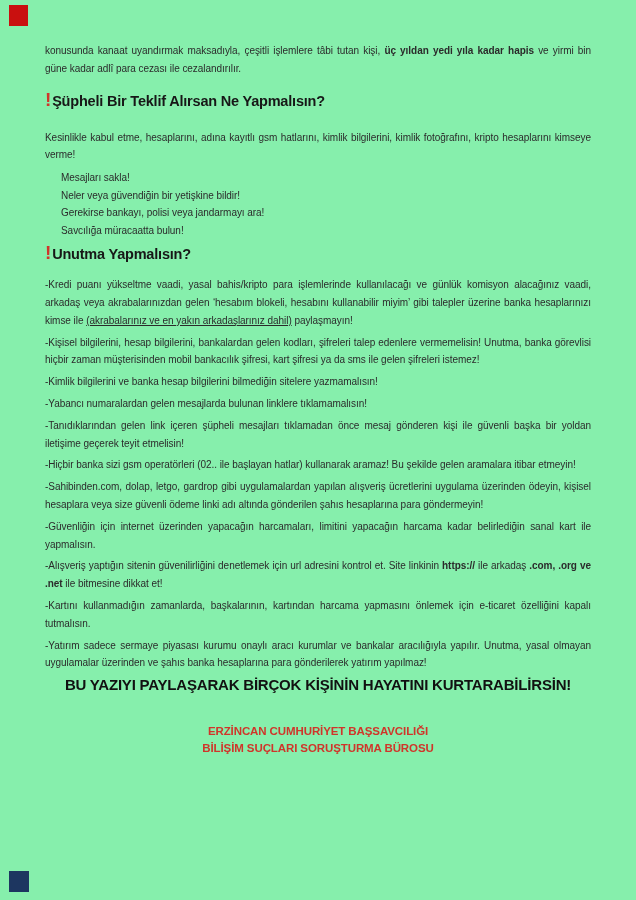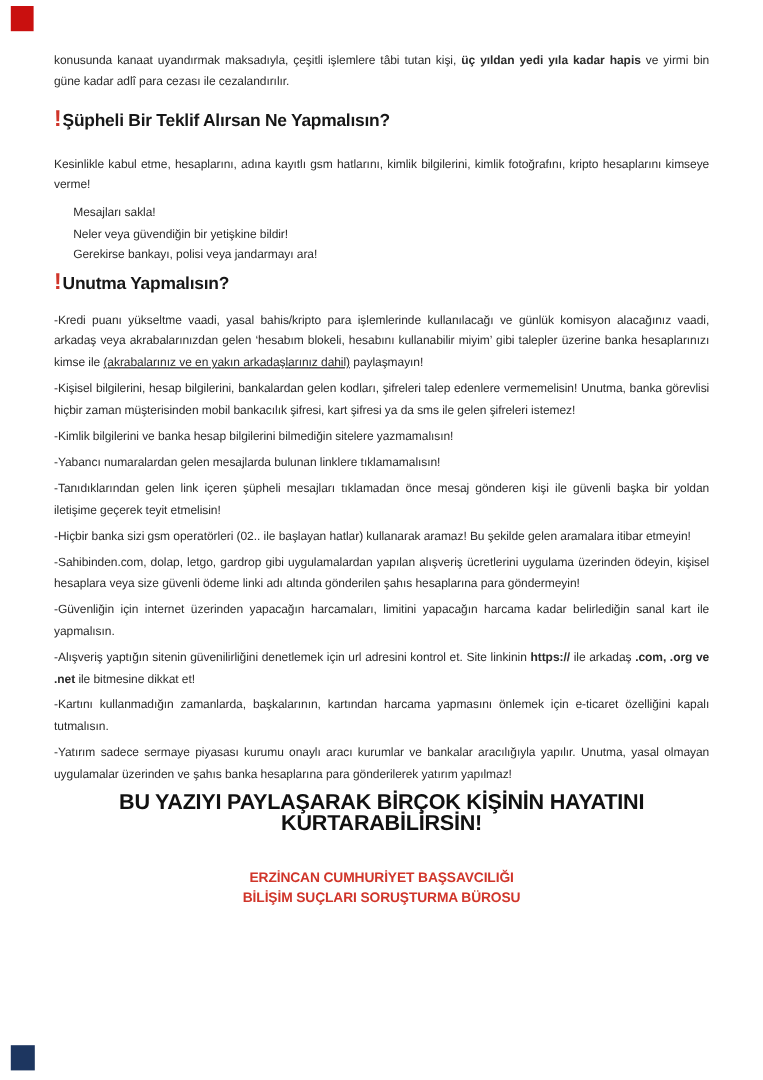--- a/index.html
+++ b/index.html
@@ -29,50 +29,51 @@
   .heading-todo { margin:4px 0 11px 0; }
   .excl {
     font-size:19px; font-weight:bold; line-height:1;
     margin-right:1px;
   }
   .action-lines { margin:5px 0 0 0; }
   .action-lines div { font-size:10px; line-height:17.5px; letter-spacing:-0.05px;padding-left:16px; }
   .intro { margin-bottom:0; }
   .para-offer { margin-top:0; }
   .share-banner {
-    text-align:center; font-weight:bold; font-size:18px;
+    text-align:center; font-weight:bold; font-size:15px;
     color:#111; letter-spacing:-0.2px; margin-top:3px; line-height:18px;
   }
   .footer {
     text-align:center; font-weight:bold; font-size:11.5px;
     line-height:17px; margin-top:29px; letter-spacing:-0.1px;
   }
   .u { text-decoration:underline; }
 </style>
 </head>
 <body>
 
-<div class="page" style="background: #ffffff; color: rgb(43, 43, 43);">
+<div class="page" style="background: #86efac; color: rgb(43, 43, 43);">
   <div class="corner-square top" style="background: rgb(201, 16, 15);"></div>
   <div class="corner-square bottom" style="background: rgb(29, 54, 96);"></div>
 
   <div class="content">
 
     <p class="body intro"><span>konusunda kanaat uyandırmak maksadıyla, çeşitli işlemlere tâbi tutan kişi, </span><b>üç yıldan yedi yıla kadar hapis</b><span> ve yirmi bin güne kadar adlî para cezası ile cezalandırılır.</span></p>
 
     <div class="heading heading-offer">
       <span class="excl" style="color: rgb(208, 53, 42);">!</span><span>Şüpheli Bir Teklif Alırsan Ne Yapmalısın?</span>
     </div>
 
     <p class="body para-offer">Kesinlikle kabul etme, hesaplarını, adına kayıtlı gsm hatlarını, kimlik bilgilerini, kimlik fotoğrafını, kripto hesaplarını kimseye verme!</p>
 
     <div class="action-lines">
         <div>Mesajları sakla!</div>
         <div>Neler veya güvendiğin bir yetişkine bildir!</div>
         <div>Gerekirse bankayı, polisi veya jandarmayı ara!</div>
+        <div>Savcılığa müracaatta bulun!</div>
       </div>
 
     <div class="heading heading-todo">
       <span class="excl" style="color: rgb(208, 53, 42);">!</span><span>Unutma Yapmalısın?</span>
     </div>
 
     <div>
         <p class="body"><span>-Kredi puanı yükseltme vaadi, yasal bahis/kripto para işlemlerinde kullanılacağı ve günlük komisyon alacağınız vaadi, arkadaş veya akrabalarınızdan gelen ‘hesabım blokeli, hesabını kullanabilir miyim’ gibi talepler üzerine banka hesaplarınızı kimse ile </span><span class="u">(akrabalarınız ve en yakın arkadaşlarınız dahil)</span><span> paylaşmayın!</span></p>
         <p class="body"><span>-Kişisel bilgilerini, hesap bilgilerini, bankalardan gelen kodları, şifreleri talep edenlere vermemelisin! Unutma, banka görevlisi hiçbir zaman müşterisinden mobil bankacılık şifresi, kart şifresi ya da sms ile gelen şifreleri istemez!</span></p>
         <p class="body"><span>-Kimlik bilgilerini ve banka hesap bilgilerini bilmediğin sitelere yazmamalısın!</span></p>

